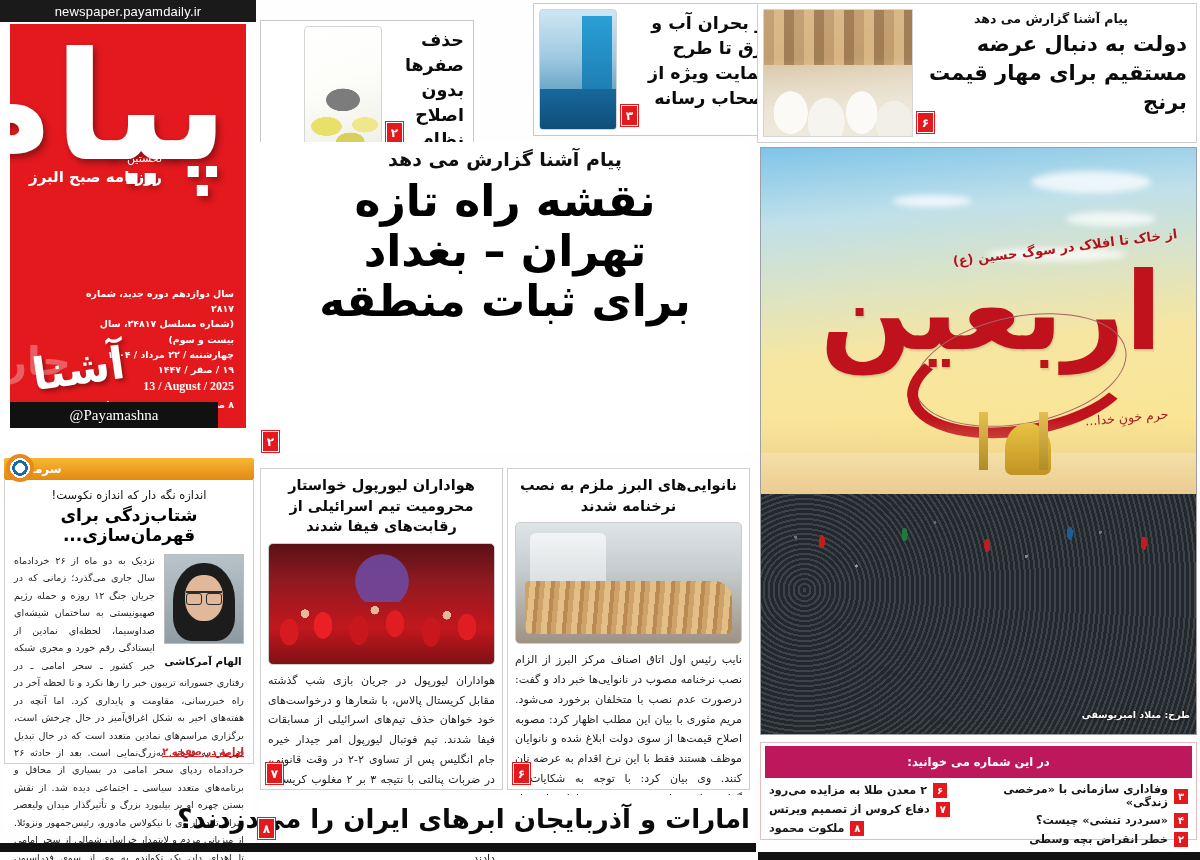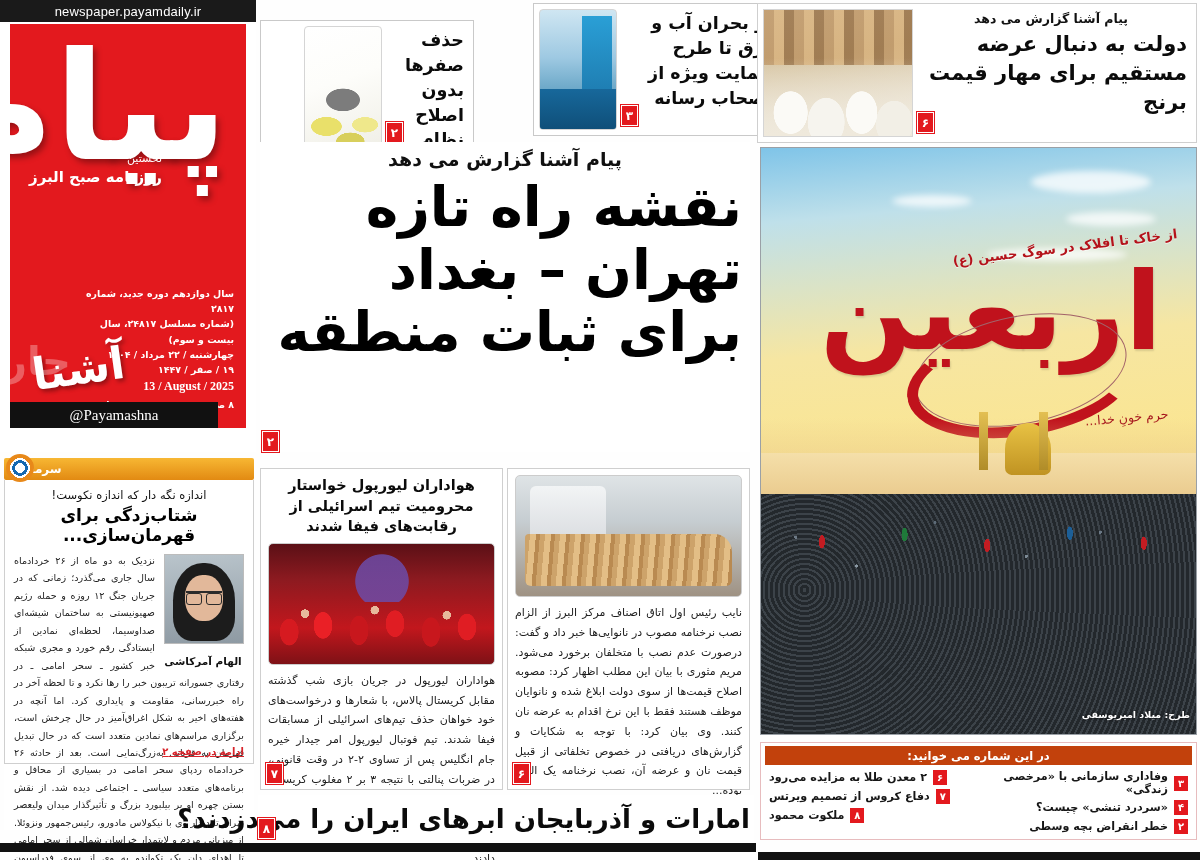--- a/index.html
+++ b/index.html
@@ -235,25 +235,26 @@
     padding: 6px 8px;
   }
   .lead-kicker {
     text-align: center;
     font-size: 19px;
     font-weight: bold;
     color: #101010;
     margin-bottom: 6px;
   }
   .lead-title {
-    font-size: 55px;
+    font-size: 44px;
     font-weight: bold;
     line-height: 1.14;
     color: #000;
     letter-spacing: -1px;
+    text-align: center;
   }
   .lead .pagebadge { left: 2px; bottom: 0px; }
 
   
   .poster {
     position: absolute;
     left: 760px; top: 147px;
     width: 437px;
     height: 588px;
     border: 1px solid #9aa0a6;
@@ -559,22 +560,22 @@
   
   .issue {
     position: absolute;
     left: 760px; top: 742px;
     width: 437px;
     height: 98px;
     border: 1px solid #e7bcbe;
     background: #fff;
   }
   .issue-head {
-    height: 19px;
-    background: #c2410c;
+    height: 32px;
+    background: #be185d;
     color: #fff;
     font-size: 11.5px;
     font-weight: bold;
     display: flex;
     align-items: center;
     justify-content: center;
     margin: 3px 4px 0 4px;
   }
   .issue-cols {
     display: flex;
@@ -716,20 +717,21 @@
   </div>
 
   <div class="art art-a">
     <div class="art-title">هواداران لیورپول خواستار محرومیت تیم اسرائیلی از رقابت‌های فیفا شدند</div>
     <div class="art-img img-lfc"></div>
     <div class="art-text">هواداران لیورپول در جریان بازی شب گذشته مقابل کریستال پالاس، با شعارها و درخواست‌های خود خواهان حذف تیم‌های اسرائیلی از مسابقات فیفا شدند. تیم فوتبال لیورپول امر جیدار خیره جام انگلیس پس از تساوی ۲-۲ در وقت قانونی، در ضربات پنالتی با نتیجه ۳ بر ۲ مغلوب کریستال پالاس شد و نتوانست به قهرمانی دست یابد. با این حال، هواداران لیورپول در جریان این مسابقه بار دیگر مخالفت خود را با رژیم صهیونیستی نشان دادند.</div>
     <div class="pagebadge">۷</div>
   </div>
 
   <div class="art art-b">
+    <div class="art-title">نانوایی‌های البرز ملزم به نصب نرخنامه شدند</div>
     <div class="art-img img-bread"></div>
     <div class="art-text">نایب رئیس اول اتاق اصناف مرکز البرز از الزام نصب نرخنامه مصوب در نانوایی‌ها خبر داد و گفت: درصورت عدم نصب با متخلفان برخورد می‌شود. مریم مثوری با بیان این مطلب اظهار کرد: مصوبه اصلاح قیمت‌ها از سوی دولت ابلاغ شده و نانوایان موظف هستند فقط با این نرخ اقدام به عرضه نان کنند. وی بیان کرد: با توجه به شکایات و گزارش‌های دریافتی در خصوص تخلفاتی از قبیل قیمت نان و عرضه آن، نصب نرخنامه یک الزام بوده...</div>
     <div class="pagebadge">۶</div>
   </div>
 
   <div class="bottom-banner">
     <div class="bb-title">امارات و آذربایجان ابرهای ایران را می‌دزدند؟</div>
     <div class="pagebadge">۸</div>
   </div>
 

